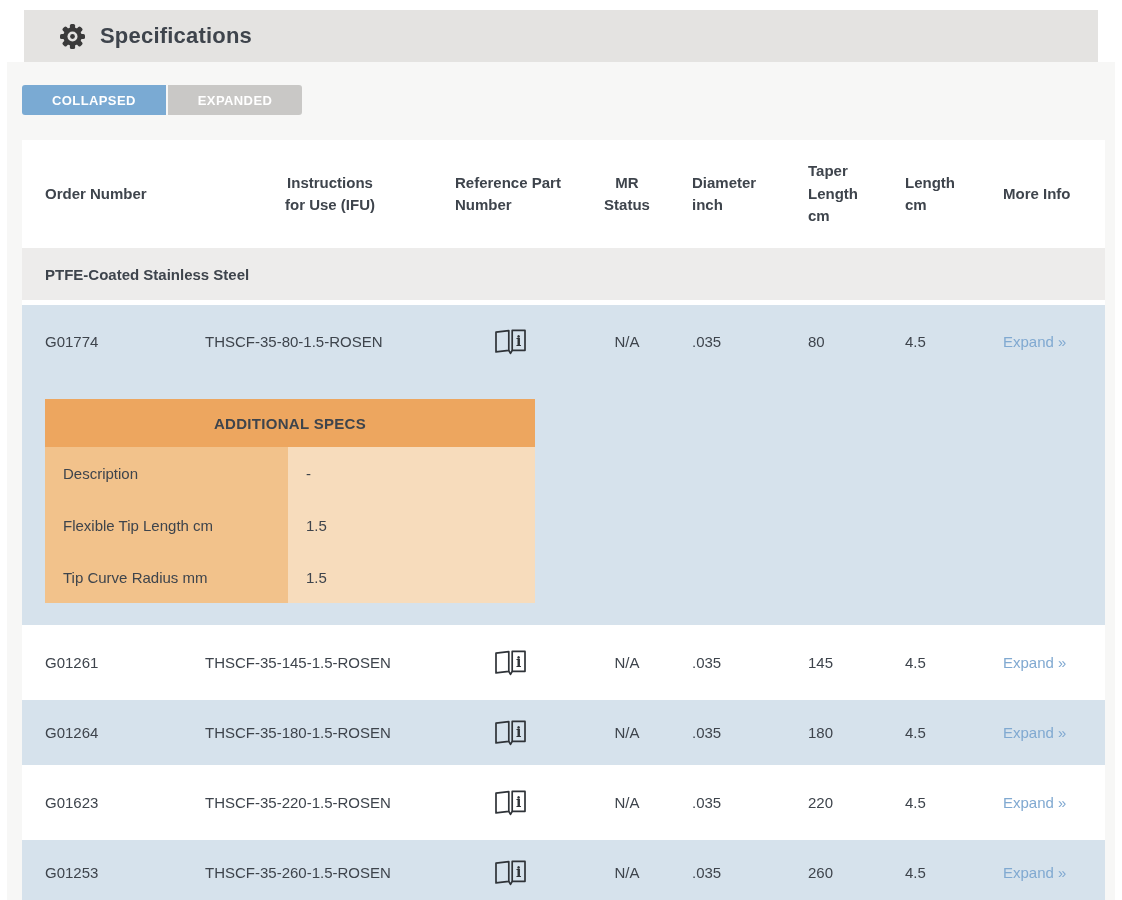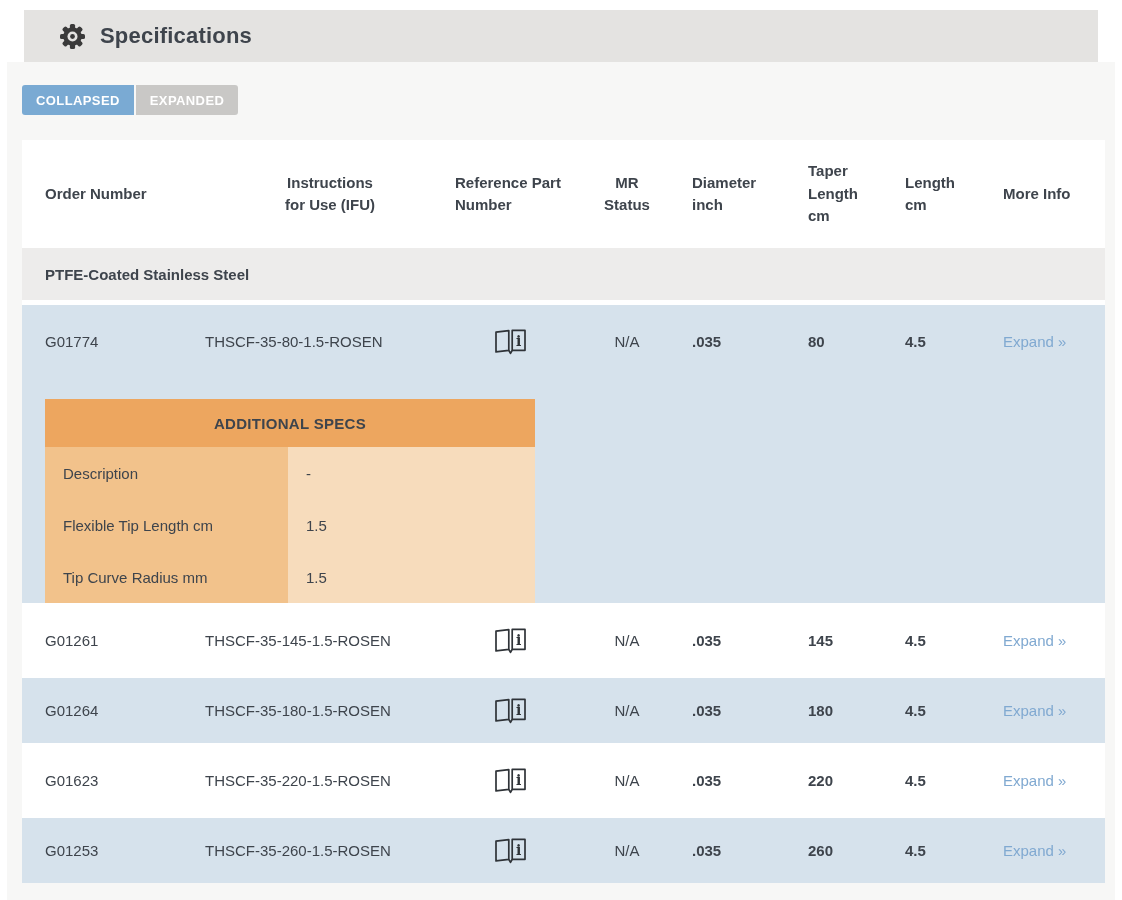--- a/index.html
+++ b/index.html
@@ -9,51 +9,51 @@
   body { padding-top:10px; }
 
   .titlebar { margin:0 24px; height:52px; background:var(--bar-gray,#e4e3e1);
               display:flex; align-items:center; padding-left:35px; }
   .titlebar .gear { display:inline-flex; margin-right:14px; }
   .page-title { font-size:22px; font-weight:600; color:var(--text-dark,#3b4047); letter-spacing:.2px; }
 
   .content { margin:0 7px; background:var(--page-bg,#f7f7f6); padding:23px 0 40px 15px; min-height:828px; }
 
   .toggle-group { display:flex; }
-  .toggle-btn { height:30px; display:inline-flex; align-items:center; padding:0 14px;
+  .toggle-btn { height:30px; display:inline-flex; align-items:center; padding:0 30px;
                 font-size:13px; font-weight:bold; letter-spacing:.4px; color:#ffffff;
                 border:none; cursor:pointer; font-family:inherit; }
   .toggle-btn.active { background:var(--accent-blue,#7aaad3); border-radius:3px 0 0 3px; }
   .toggle-btn.inactive { background:var(--inactive-gray,#c9c8c6); border-radius:0 3px 3px 0; margin-left:2px; }
 
   .spec-table { margin-top:25px; width:1083px; background:#ffffff; }
 
   .grid { display:grid; grid-template-columns:183px 250px 110px 124px 116px 97px 101px 102px; align-items:center; }
   .c1 { padding-left:23px; }
   .c3 { text-align:center; }
   .c4 { text-align:center; }
-  .c5,.c6,.c7 { padding-left:3px;font-weight:bold; }
+  .c5,.c6,.c7 { padding-left:3px; }
 
   .thead { height:108px; background:#ffffff; color:var(--text-dark,#3e444c); }
   .th { font-size:15px; font-weight:bold; line-height:1.5; }
   .th span { display:inline-block; }
   .th.c3 span { max-width:100px; text-align:center; }
   .th.c4 span { max-width:52px; text-align:center; }
   .th.c5 span { max-width:74px; }
   .th.c6 span { max-width:58px; }
   .th.c7 span { max-width:60px; }
 
   .group-row { height:52px; background:var(--group-gray,#edeceb); display:flex; align-items:center;
                padding-left:23px; font-size:15px; font-weight:bold; color:var(--text-dark,#3e444c); }
 
   .row { height:65px; margin-top:5px; font-size:15px; color:var(--text-dark,#3e444c); }
   .row.white { background:#ffffff; }
   .row.blue  { background:var(--row-blue,#d6e2ec); }
 
-  .expanded-block { background:var(--row-blue,#d6e2ec); margin-top:5px; }
+  .expanded-block { background:var(--row-blue,#d6e2ec); margin-top:5px; padding-bottom:22px; }
   .expanded-block .row.first { height:73px; margin-top:0; background:transparent; }
 
   .expand { color:var(--link-blue,#80a9d1); text-decoration:none; cursor:pointer; }
 
   .ifu { display:inline-flex; vertical-align:middle; cursor:pointer; }
 
   .specs-box { margin-left:23px; margin-top:21px; width:490px; }
   .specs-title { height:48px; background:var(--orange-header,#eda65f); display:flex; align-items:center;
                  justify-content:center; font-size:15px; font-weight:bold; letter-spacing:.3px;
                  color:var(--text-dark,#3e444c); }

